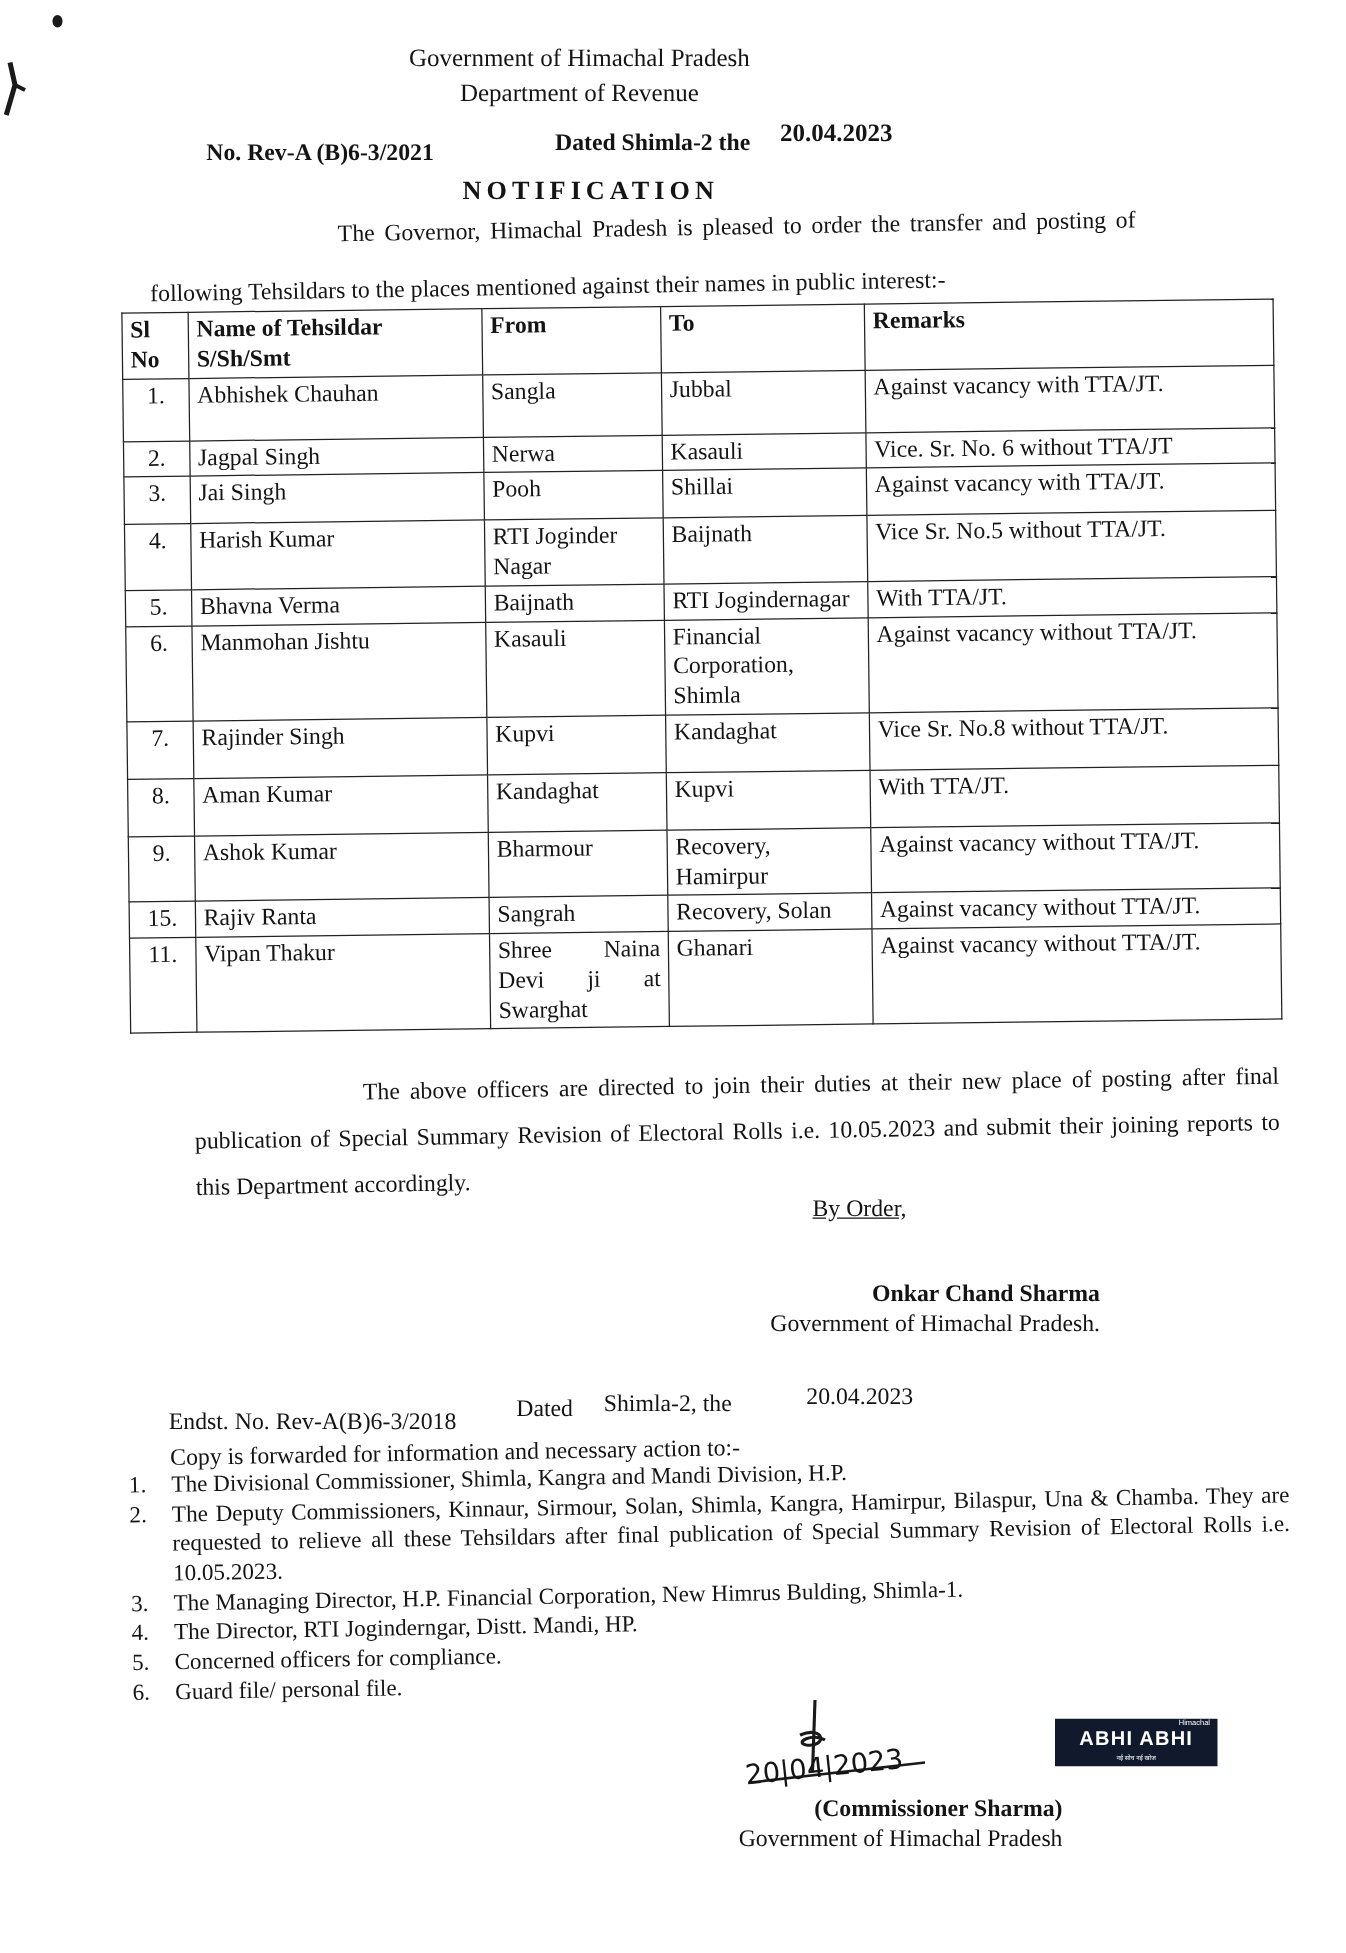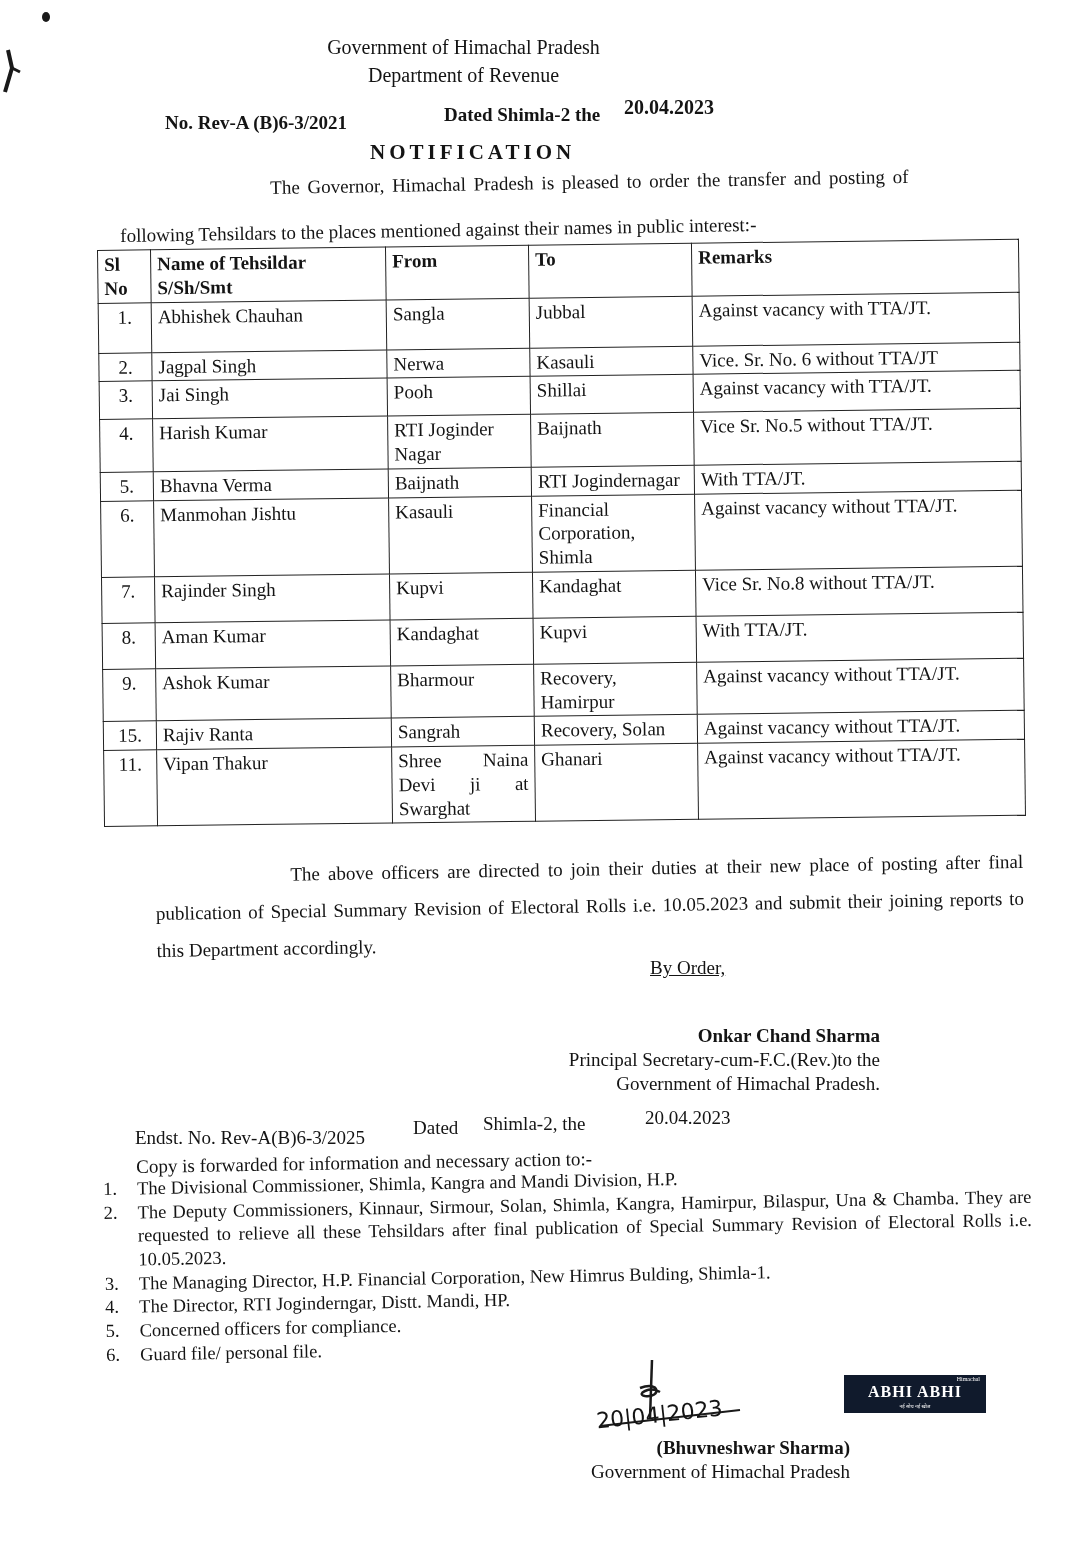--- a/index.html
+++ b/index.html
@@ -21,22 +21,22 @@
   td.sl { text-align:center; width:40px; }
   .c-name { width:222px; }
   .c-from { width:130px; }
   .c-to { width:150px; }
   .justify { text-align:justify; }
   .sig-block { text-align:right; font-size:19px; line-height:1.25; }
   .copy-list { font-size:18.5px; line-height:1.28; }
   .copy-list .item { display:flex; }
   .copy-list .num { width:34px; flex:0 0 34px; }
   .logo {
-    left:844px; top:1375px; width:142px; height:38px; background:#101a2c;
-    color:#fff; text-align:center; font-family:Liberation Serif, serif;
+    left:844px; top:1375px; width:130px; height:38px; background:#101a2c;
+    color:#fff; text-align:center; font-family:Liberation Sans, sans-serif;
   }
   .logo .tiny { position:absolute; right:6px; top:1px; font-size:6px; }
   .logo .main { position:absolute; left:0; right:0; top:8px; font-size:16px; font-weight:bold; letter-spacing:1px; }
   .logo .tag { position:absolute; left:0; right:0; top:28px; font-size:5px; }
   .signature { left:590px; top:1358px; width:160px; height:80px; }
   .sigdate { left:596px; top:1402px; font-family:"DejaVu Sans", sans-serif; font-size:22px; transform:rotate(-6deg); }
 </style>
 </head>
 <body>
 
@@ -149,25 +149,24 @@
       </tr>
     </tbody>
   </table>
 </div>
 
 <div class="abs para justify" style="left:155px;top:858px;width:868px;line-height:37px;text-indent:135px;transform:rotate(-1deg);transform-origin:left top;">The above officers are directed to join their duties at their new place of posting after final publication of Special Summary Revision of Electoral Rolls i.e. 10.05.2023 and submit their joining reports to this Department accordingly.</div>
 <div class="abs para" style="left:650px;top:956px;text-decoration:underline;">By Order,</div>
 
 <div class="abs sig-block" style="left:500px;top:1024px;width:380px;">
   <div style="font-weight:bold;">Onkar Chand Sharma</div>
-  <div>Principal Secretary-cum-F.C.(Rev.)to the</div>
   <div>Government of Himachal Pradesh.</div>
 </div>
 
-<div class="abs para" style="left:135px;top:1126px;">Endst. No. Rev-A(B)6-3/2025</div>
+<div class="abs para" style="left:135px;top:1126px;">Endst. No. Rev-A(B)6-3/2018</div>
 <div class="abs para" style="left:413px;top:1116px;">Dated</div>
 <div class="abs para" style="left:483px;top:1112px;">Shimla-2, the</div>
 <div class="abs para" style="left:645px;top:1106px;">20.04.2023</div>
 
 <div class="abs para" style="left:136px;top:1155px;transform:rotate(-1deg);transform-origin:left top;">Copy is forwarded for information and necessary action to:-</div>
 
 <div class="abs copy-list" style="left:103px;top:1178px;width:928px;transform:rotate(-1deg);transform-origin:left top;">
   <div class="item">
     <span class="num">1.</span>
     <span>The Divisional Commissioner, Shimla, Kangra and Mandi Division, H.P.</span>
@@ -195,21 +194,21 @@
 </div>
 
 <svg class="abs signature" viewBox="0 0 160 80">
   <path d="M62 2 L60 60" stroke="#1a1a1a" stroke-width="2.5" fill="none"></path>
   <path d="M50 30 C70 22, 72 40, 55 38 C45 36, 60 28, 70 34" stroke="#1a1a1a" stroke-width="2.5" fill="none"></path>
   <path d="M10 68 L150 52" stroke="#1a1a1a" stroke-width="2" fill="none"></path>
 </svg>
 <div class="abs sigdate">20|04|2023</div>
 
 <div class="abs sig-block" style="left:530px;top:1436px;width:320px;">
-  <div style="font-weight:bold;">(Bhuvneshwar Sharma)</div>
+  <div style="font-weight:bold;">(Commissioner Sharma)</div>
   <div>Government of Himachal Pradesh</div>
 </div>
 
 <div class="abs logo">
   <span class="tiny">Himachal</span>
   <span class="main">ABHI ABHI</span>
   <span class="tag">नई सोच नई खोज</span>
 </div>
 
 </body></html>

